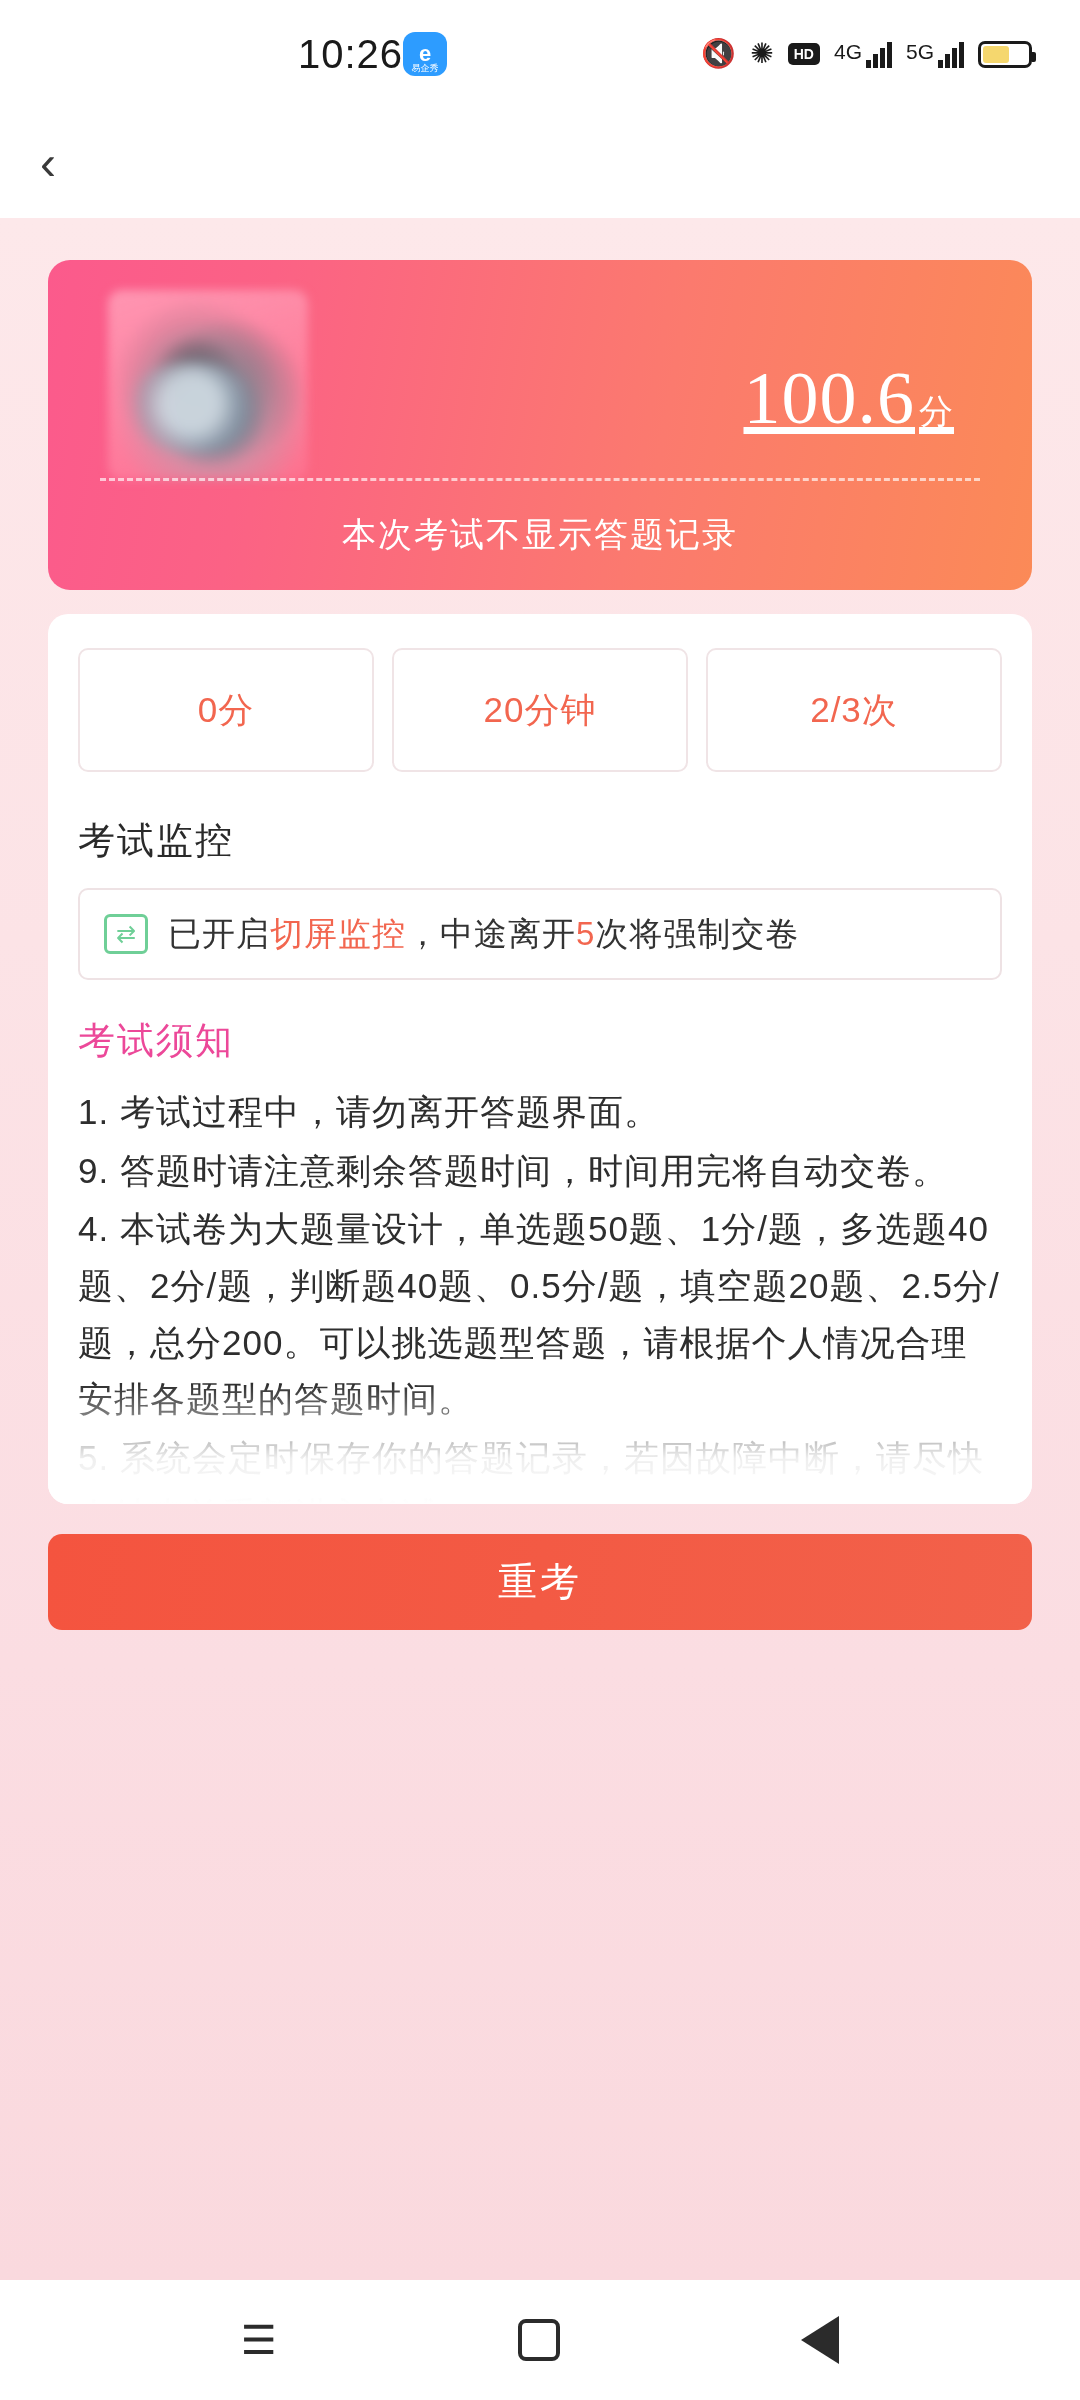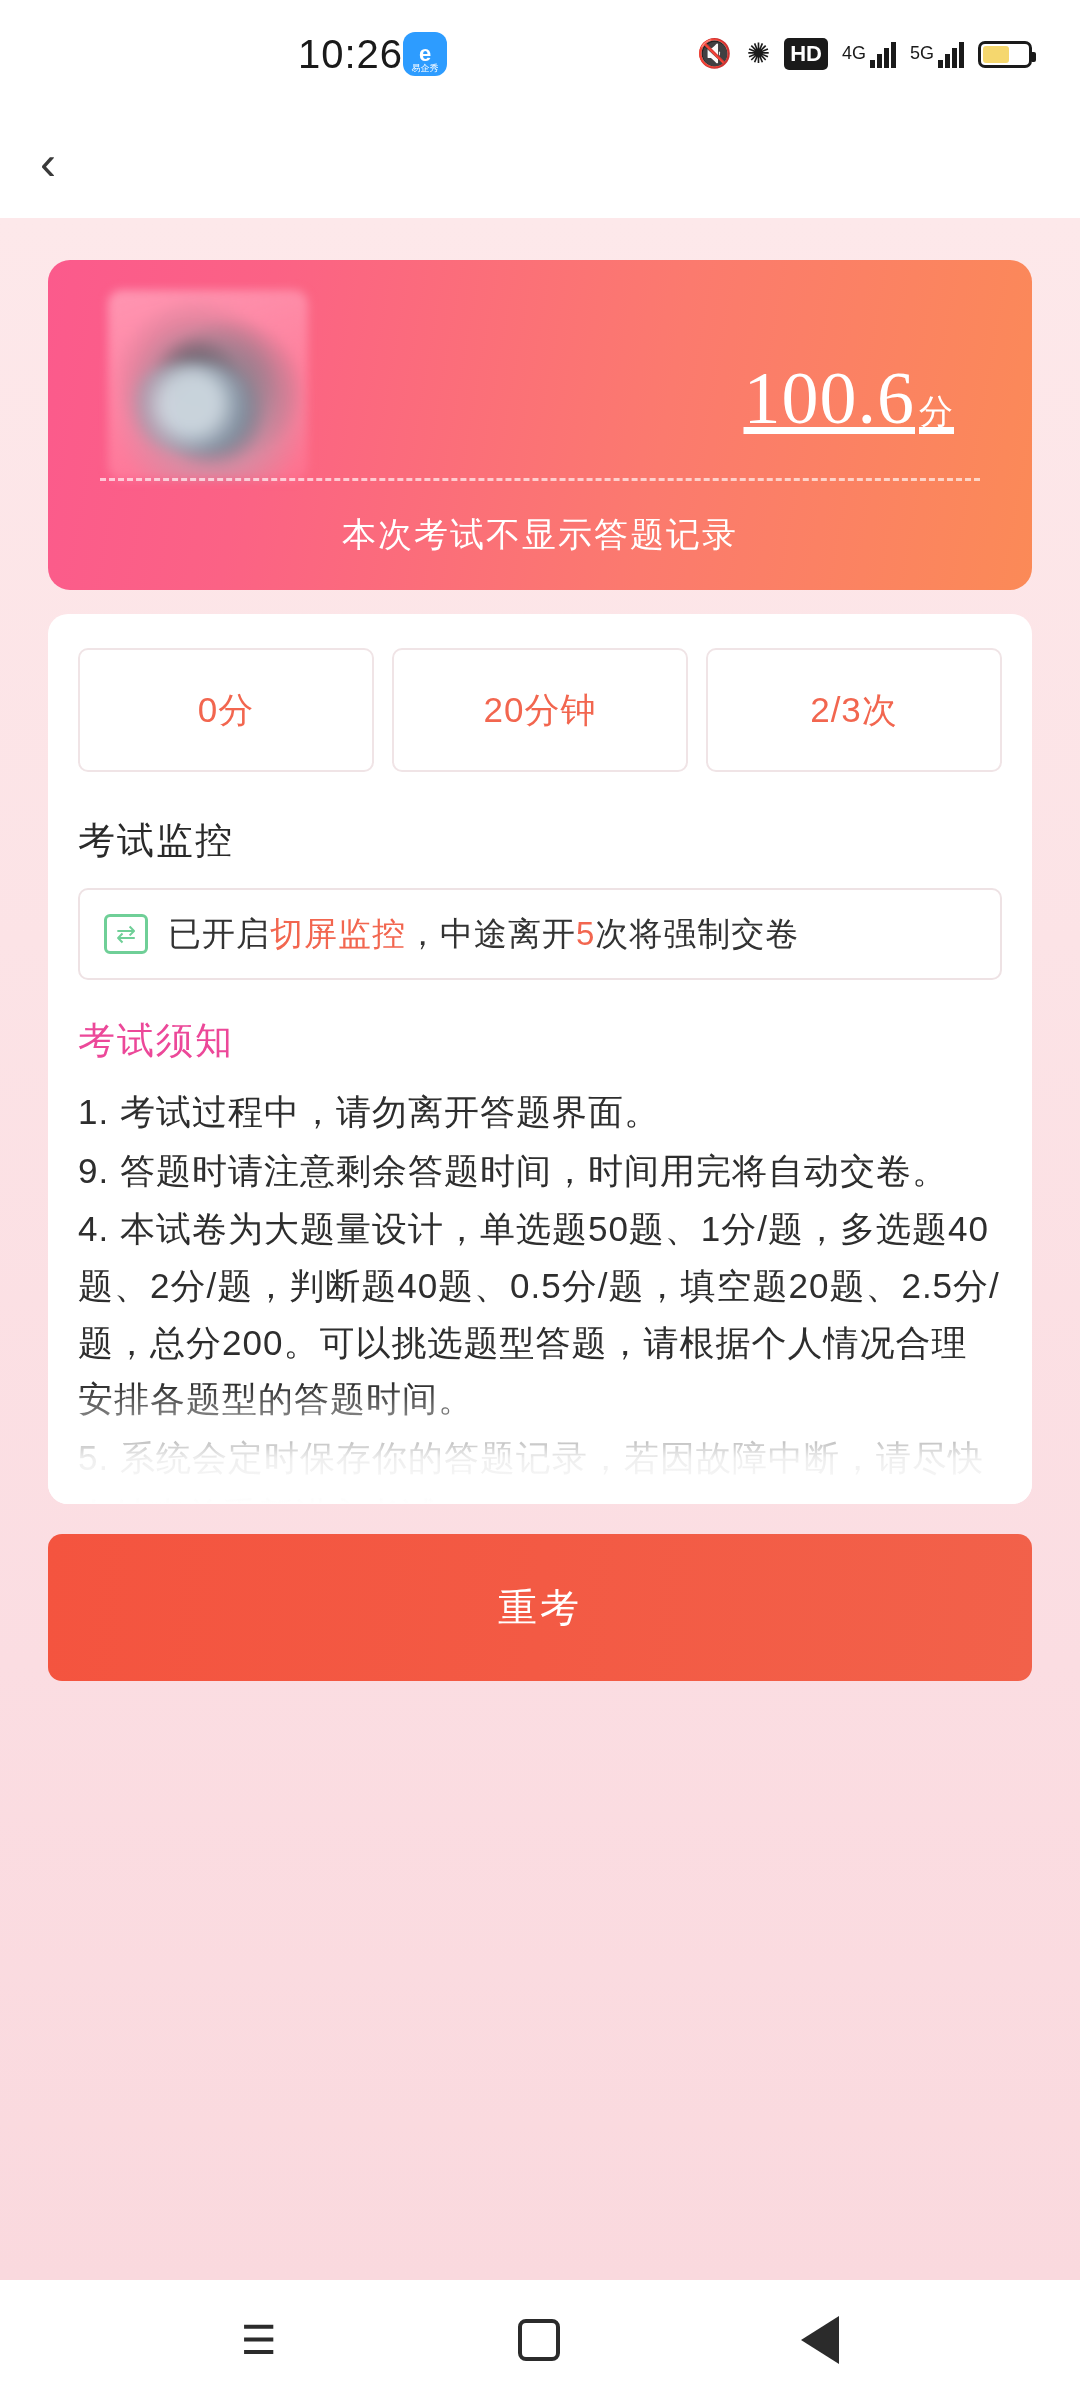--- a/index.html
+++ b/index.html
@@ -62,32 +62,32 @@
   .sb-right {
     margin-left: auto;
     display: flex;
     align-items: center;
     gap: 14px;
   }
   .sb-icon { font-size: 28px; color: #1a1a1a; line-height: 1; }
   .sb-hd {
     background: #1a1a1a;
     color: #fff;
-    font-size: 22px;
+    font-size: 14px;
     font-weight: bold;
     border-radius: 5px;
     padding: 3px 6px;
     letter-spacing: 0;
   }
   .sb-net {
     display: flex;
     align-items: flex-end;
     gap: 4px;
   }
-  .sb-net .lbl { font-size: 18px; color: #1a1a1a; margin-bottom: 4px; }
+  .sb-net .lbl { font-size: 21px; color: #1a1a1a; margin-bottom: 4px; }
   .bars { display: flex; align-items: flex-end; gap: 2px; height: 28px; }
   .bars i { display:block; width: 5px; background: #1a1a1a; }
   .bars i:nth-child(1){height:8px}
   .bars i:nth-child(2){height:14px}
   .bars i:nth-child(3){height:20px}
   .bars i:nth-child(4){height:26px}
   .battery {
     width: 54px; height: 27px;
     border: 3px solid #1a1a1a;
     border-radius: 7px;
@@ -283,21 +283,21 @@
     position: absolute;
     left: 0; right: 0; bottom: 0;
     height: 120px;
     background: linear-gradient(180deg, rgba(255,255,255,0) 0%, rgba(255,255,255,0.92) 62%, #ffffff 100%);
     pointer-events: none;
   }
 
   
   .action-btn {
     margin-top: 30px;
-    height: 147px;
+    height: 96px;
     border-radius: 14px;
     background: linear-gradient(95deg,#f4543f 0%,#f35a44 50%,#f2614a 100%);
     color: #ffffff;
     font-size: 39px;
     letter-spacing: 3px;
     display: flex;
     align-items: center;
     justify-content: center;
   }
 

